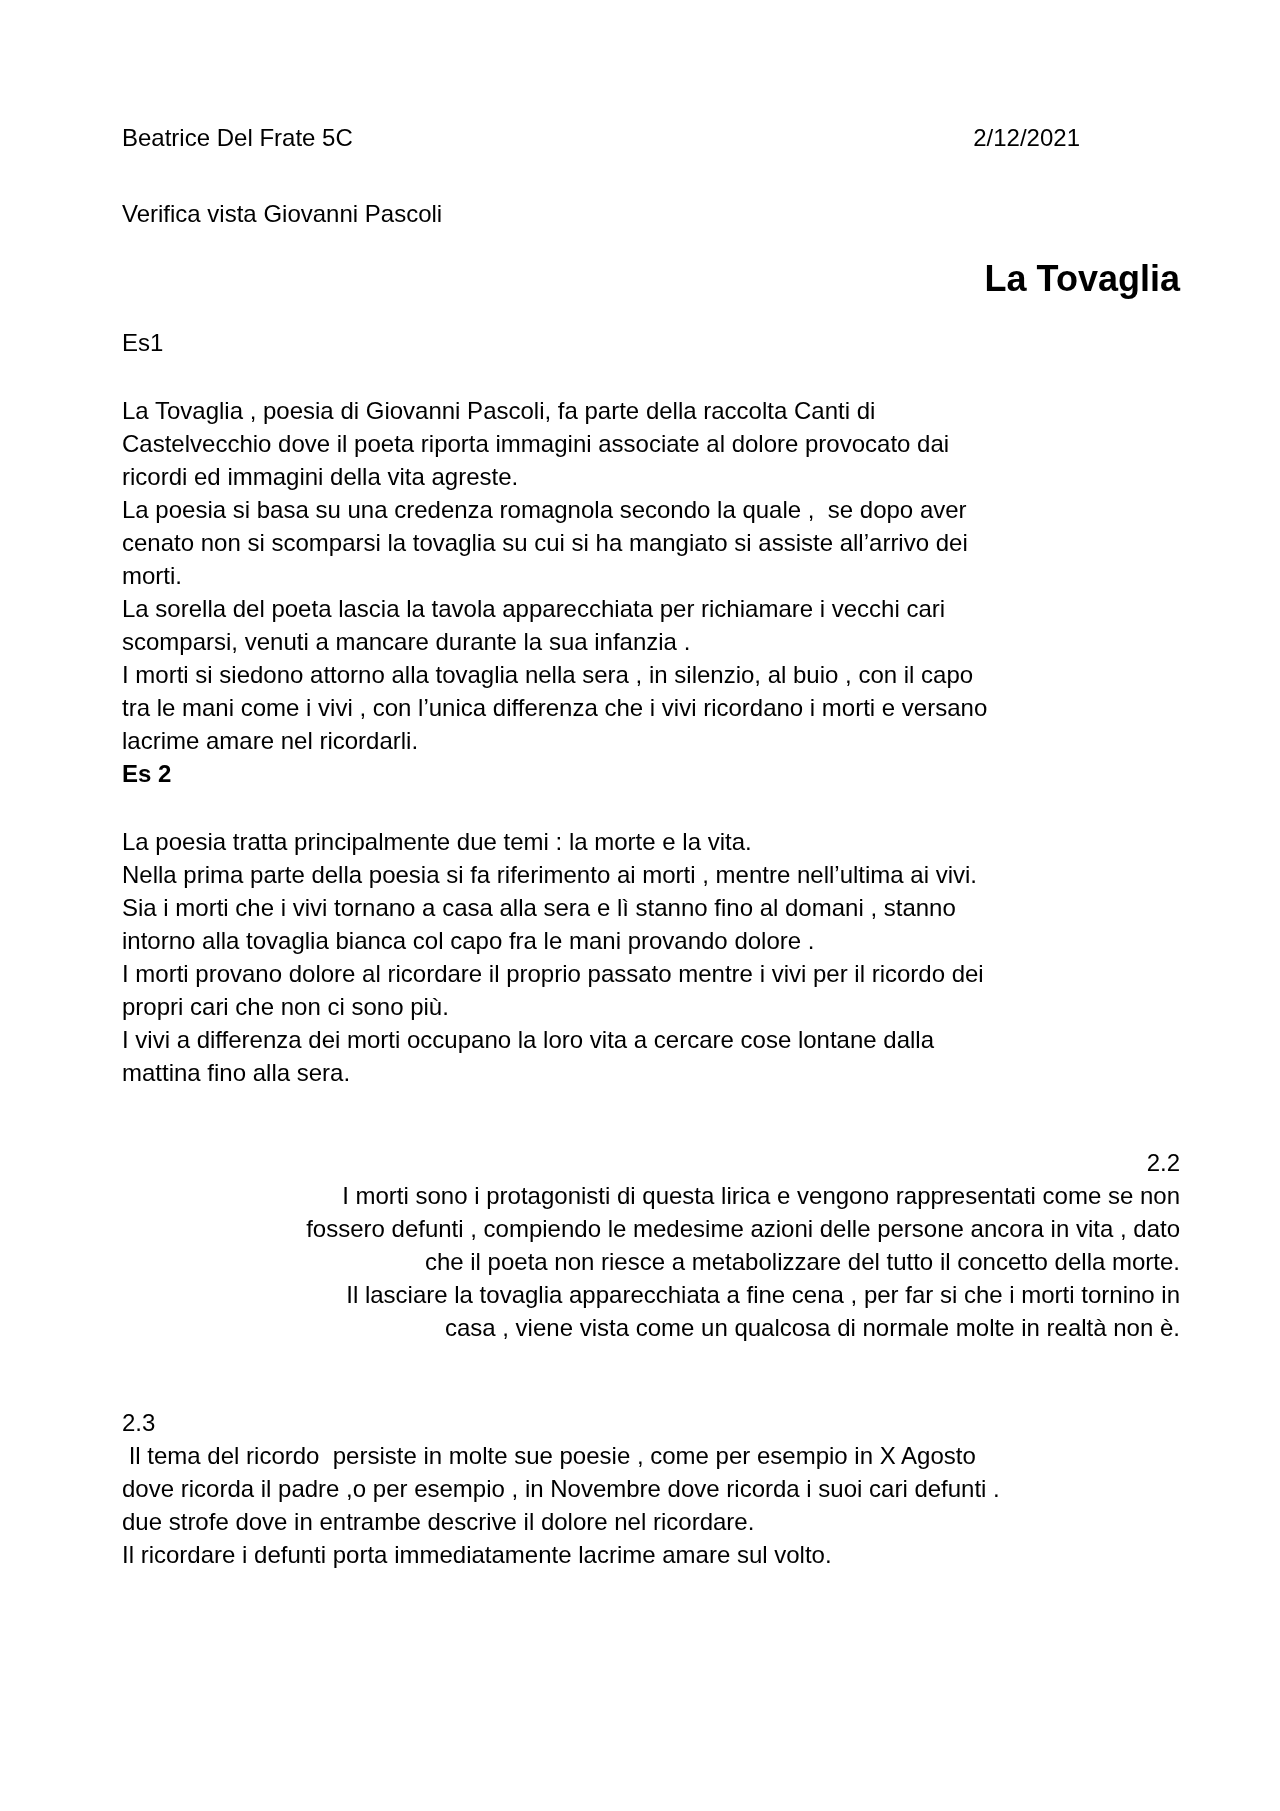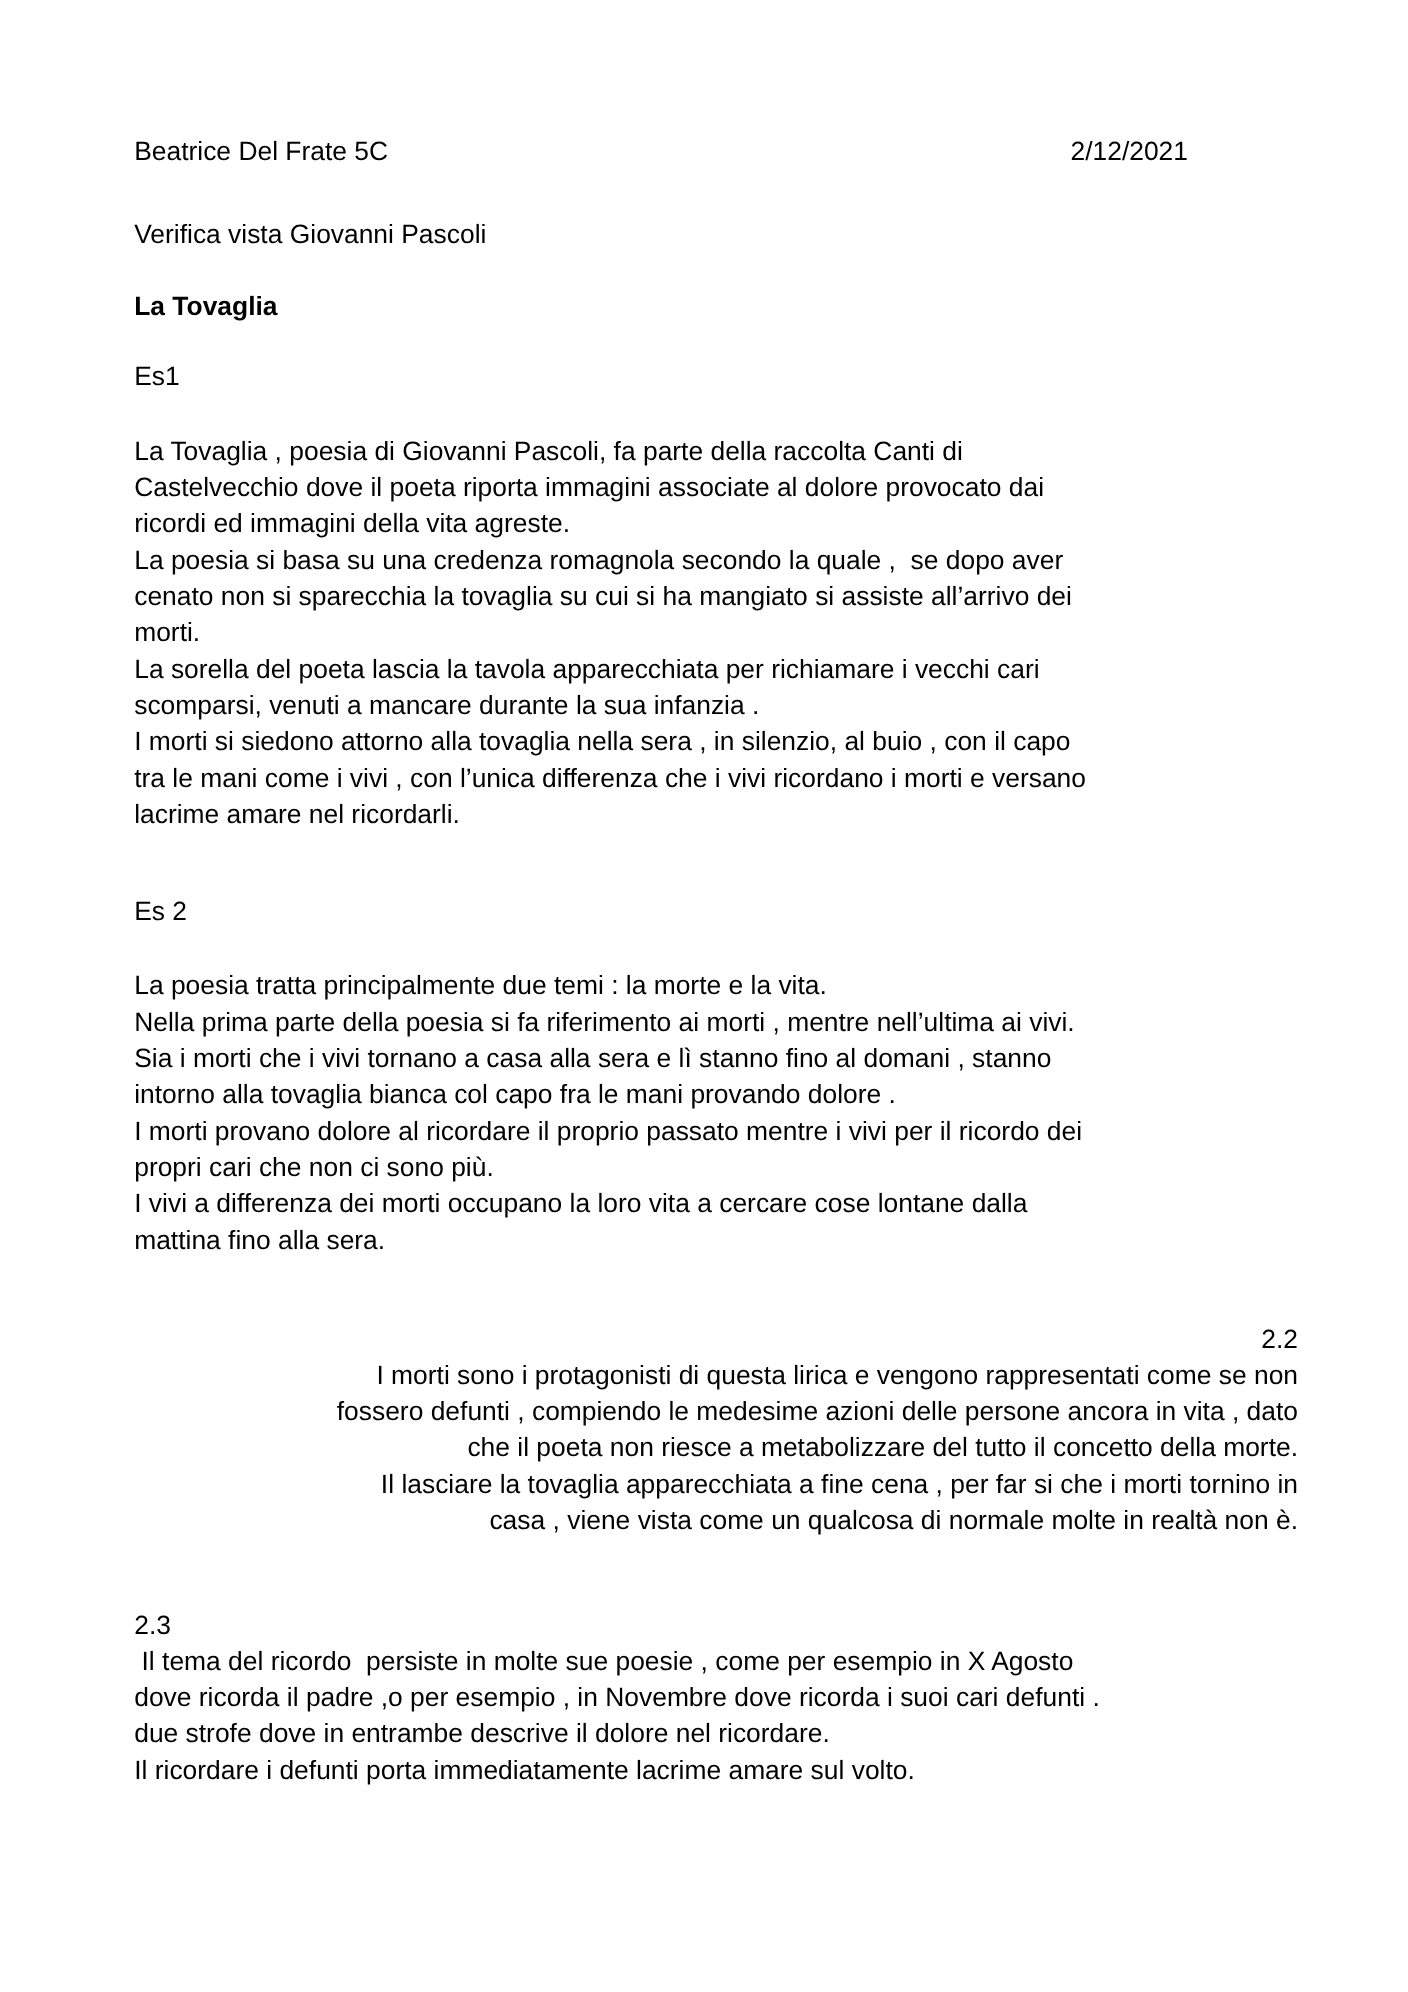--- a/index.html
+++ b/index.html
@@ -25,29 +25,30 @@
     justify-content: space-between;
     margin-top: 121px;
     padding-right: 100px;
     gap: 46px;
   }
   .subtitle {
     margin-top: 43px;
   }
   .title {
     margin: 29px 0 0 0;
-    font-size: 24px;
+    font-size: 36px;
     line-height: 40px;
     font-weight: bold;
+    text-align: right;
   }
   .es-heading {
     margin-top: 27px;
   }
   .es2-heading {
-    margin-top: 55px;
+    font-weight: bold;
   }
   .para {
     margin-top: 35px;
   }
   .section-21 {
     margin-top: 35px;
   }
   .section-22 {
     margin-top: 57px;
     text-align: right;
@@ -73,21 +74,21 @@
 
   <div class="title hline">La Tovaglia</div>
 
   <div class="es-heading hline">Es1</div>
 
   <div class="para">
       <div class="line">La Tovaglia , poesia di Giovanni Pascoli, fa parte della raccolta Canti di</div>
       <div class="line">Castelvecchio dove il poeta riporta immagini associate al dolore provocato dai</div>
       <div class="line">ricordi ed immagini della vita agreste.</div>
       <div class="line">La poesia si basa su una credenza romagnola secondo la quale ,  se dopo aver</div>
-      <div class="line">cenato non si sparecchia la tovaglia su cui si ha mangiato si assiste all’arrivo dei</div>
+      <div class="line">cenato non si scomparsi la tovaglia su cui si ha mangiato si assiste all’arrivo dei</div>
       <div class="line">morti.</div>
       <div class="line">La sorella del poeta lascia la tavola apparecchiata per richiamare i vecchi cari</div>
       <div class="line">scomparsi, venuti a mancare durante la sua infanzia .</div>
       <div class="line">I morti si siedono attorno alla tovaglia nella sera , in silenzio, al buio , con il capo</div>
       <div class="line">tra le mani come i vivi , con l’unica differenza che i vivi ricordano i morti e versano</div>
       <div class="line">lacrime amare nel ricordarli.</div>
     </div>
 
   <div class="es2-heading hline">Es 2</div>
 

